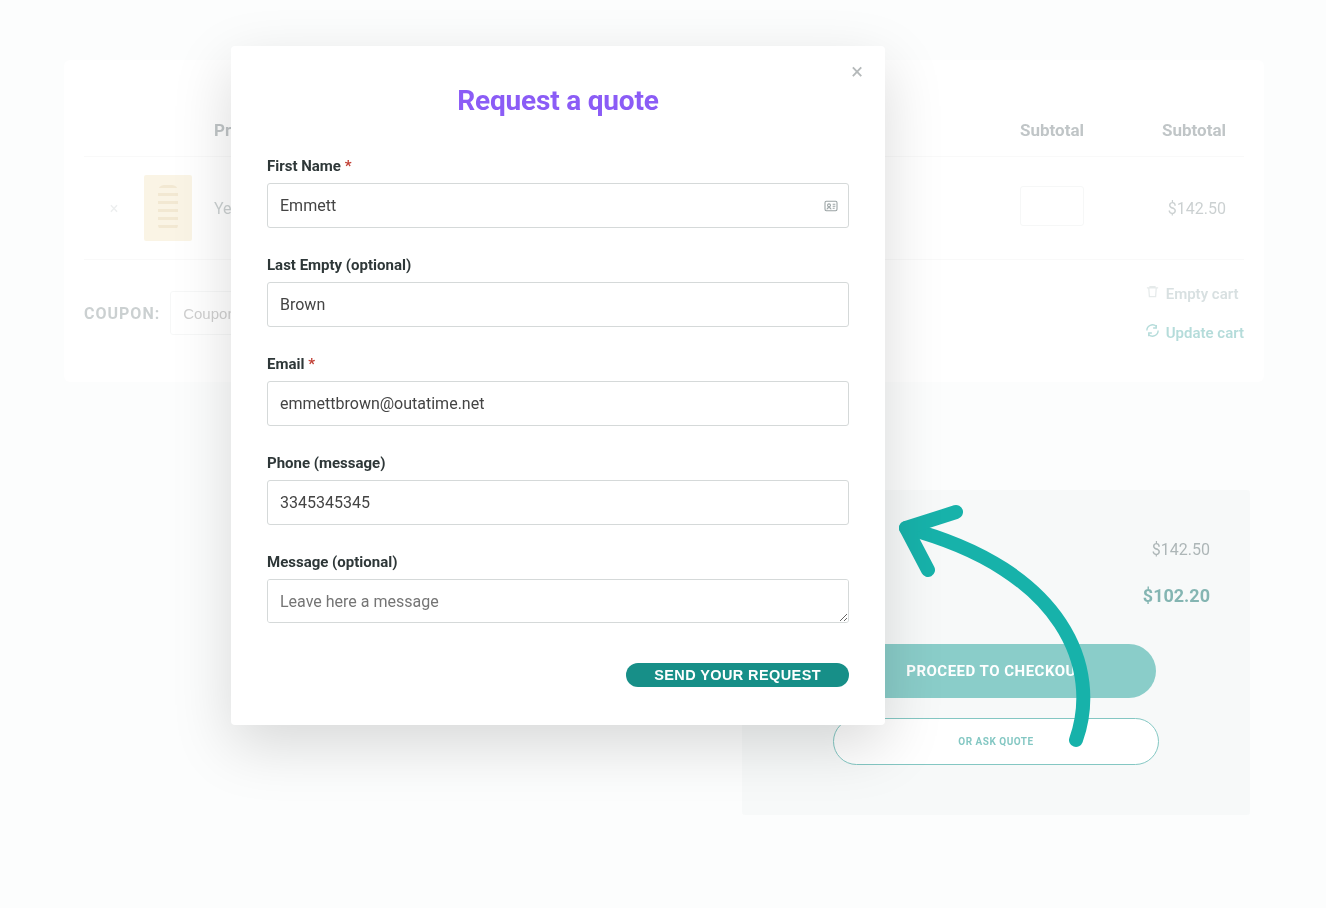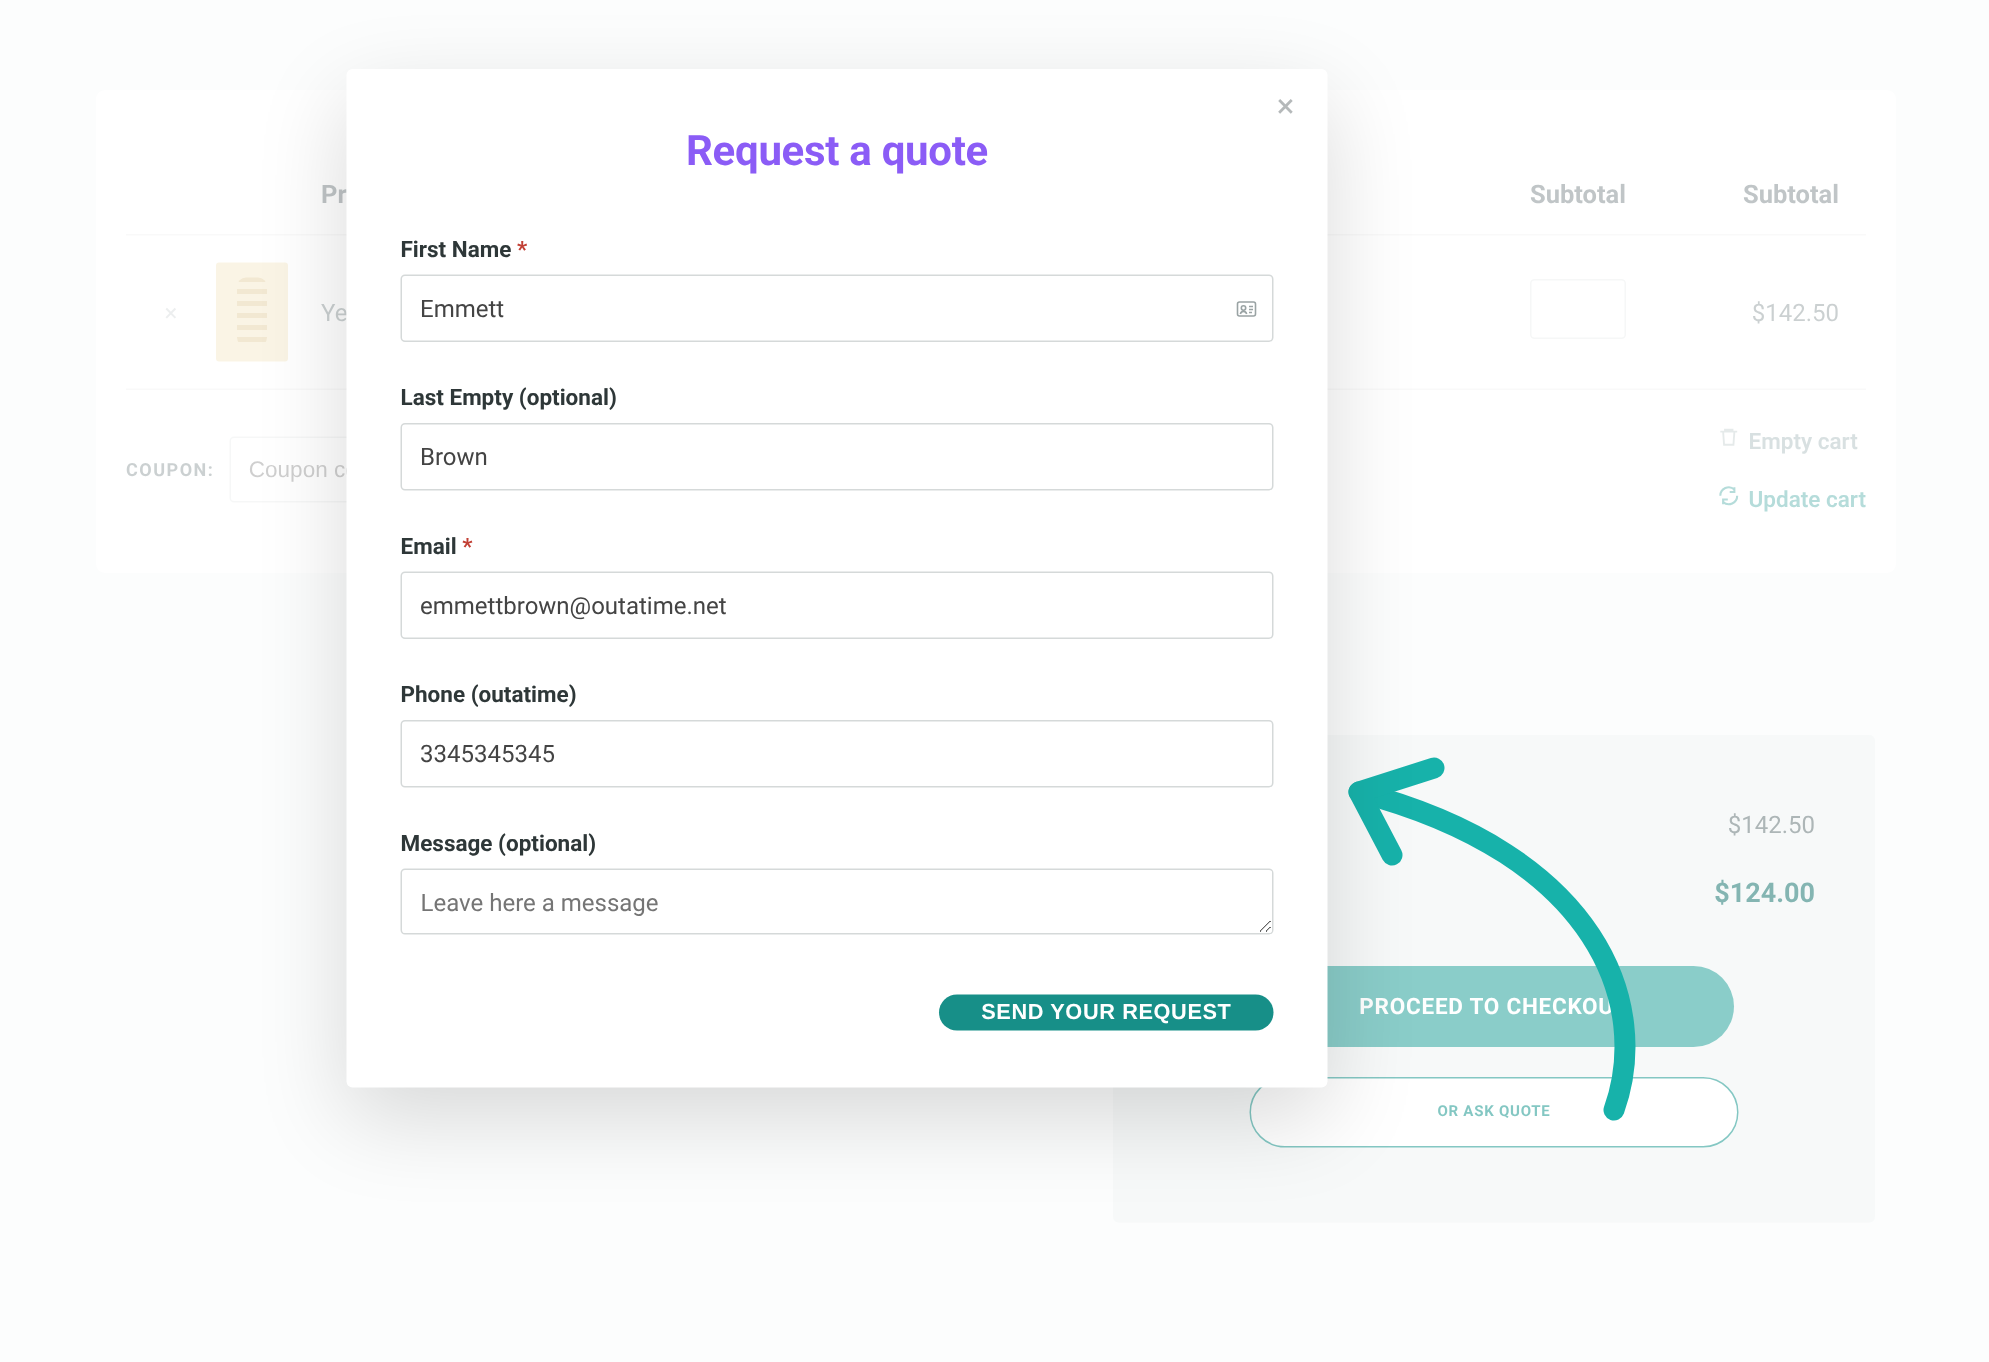--- a/index.html
+++ b/index.html
@@ -51,21 +51,21 @@
   .thumb::after { content:""; position:absolute; left:14px; top:10px; width:20px; height:46px;
                    background: repeating-linear-gradient(#c9a45b 0 3px, transparent 3px 8px);
                    border-radius: 6px; opacity: .6; }
 
   .coupon-row {
     display: flex;
     align-items: center;
     margin-top: 24px;
     gap: 10px;
   }
-  .coupon-label { font-size: 12px; letter-spacing: 1px; font-weight: 700; color: #6b7a7c; }
+  .coupon-label { font-size: 16px; letter-spacing: 1px; font-weight: 700; color: #6b7a7c; }
   .coupon-input {
     height: 44px; width: 240px; padding: 0 12px;
     border: 1px solid #e6e9e9; border-radius: 3px;
     font-size: 15px; color: #888;
   }
 
   .cart-actions-right { margin-left: auto; display: flex; gap: 20px; font-size: 15px; color: #8fa6a9; flex-direction: column; }
   .cart-action { display: flex; align-items: center; gap: 6px; cursor: pointer; }
   .update-cart { color: #2b9a95; }
 
@@ -235,21 +235,21 @@
 
 <div class="fade-overlay"></div>
 
 <div class="totals-panel faded">
   <div class="totals-row subtotal-row">
     <span style="font-weight:700;">Subtotal</span>
     <span class="price">$142.50</span>
   </div>
   <div class="totals-row total-row">
     <span>Total</span>
-    <span class="price">$124.00</span>
+    <span class="price">$102.20</span>
   </div>
   <div class="btn-primary">PROCEED TO CHECKOUT</div>
   <div class="btn-outline">OR ASK QUOTE</div>
 </div>
 
 <svg class="arrow-svg" viewBox="0 0 240 260">
   <path d="M200 240 C 225 170, 190 70, 30 28" stroke="#17b2aa" stroke-width="14" fill="none" stroke-linecap="round"></path>
   <path d="M30 28 L80 12 M30 28 L52 70" stroke="#17b2aa" stroke-width="14" fill="none" stroke-linecap="round"></path>
 </svg>
 
@@ -277,21 +277,21 @@
       <label>Last Empty (optional)</label>
       <input type="text" value="Brown" style="">
     </div>
 
     <div class="form-field">
       <label><span>Email </span><span class="req">*</span></label>
       <input type="text" value="emmettbrown@outatime.net" style="">
     </div>
 
     <div class="form-field">
-      <label>Phone (outatime)</label>
+      <label>Phone (message)</label>
       <input type="text" value="3345345345" style="">
     </div>
 
     <div class="form-field full">
       <label>Message (optional)</label>
       <textarea placeholder="Leave here a message" style=""></textarea>
     </div>
   </div>
 
   <button class="modal-submit">SEND YOUR REQUEST</button>

